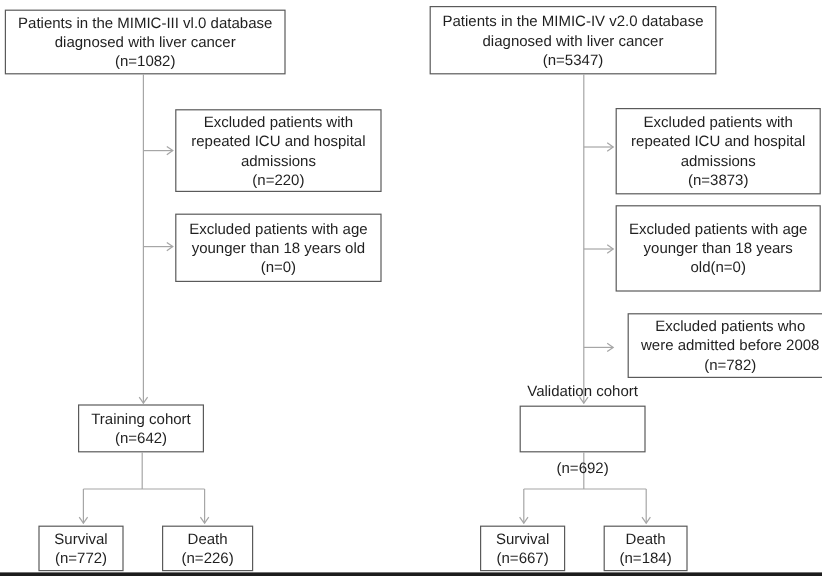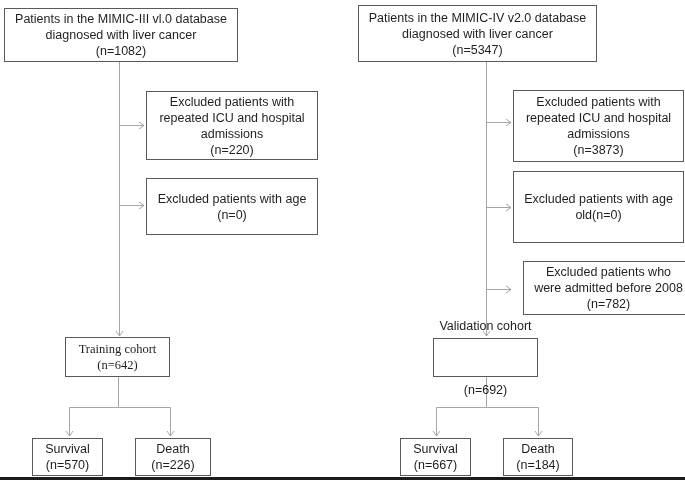--- a/index.html
+++ b/index.html
@@ -44,21 +44,21 @@
     text-align: center;
     font-size: 12.5px;
     line-height: 16px;
   }
   .ln { white-space: nowrap; }
 
   
   .b-l-source { left: 4px;   top: 8px;   width: 234px; height: 54px; }
   .b-l-excl1  { left: 146px; top: 91px;  width: 172px; height: 69px; }
   .b-l-excl2  { left: 146px; top: 178px; width: 172px; height: 57px; }
-  .b-l-cohort { left: 65px;  top: 337px; width: 105px; height: 40px; font-family: Liberation Serif, serif; }
+  .b-l-cohort { left: 65px;  top: 337px; width: 105px; height: 40px; }
   .b-l-surv   { left: 32px;  top: 438px; width: 71px;  height: 38px; }
   .b-l-death  { left: 135px; top: 438px; width: 76px;  height: 38px; }
 
   
   .b-r-source { left: 358px; top: 5px;   width: 239px; height: 57px; }
   .b-r-excl1  { left: 513px; top: 90px;  width: 171px; height: 72px; }
   .b-r-excl2  { left: 513px; top: 171px; width: 171px; height: 72px; }
   .b-r-excl3  { left: 523px; top: 261px; width: 171px; height: 54px; }
   .b-r-cohort { left: 433px; top: 338px; width: 105px; height: 39px; gap: 48px; }
   .b-r-surv   { left: 400px; top: 438px; width: 71px;  height: 38px; }
@@ -137,31 +137,32 @@
 
   <div class="box b-l-excl1">
     <div class="ln">Excluded patients with</div>
     <div class="ln">repeated ICU and hospital</div>
     <div class="ln">admissions</div>
     <div class="ln">(n=220)</div>
   </div>
 
   <div class="box b-l-excl2">
     <div class="ln">Excluded patients with age</div>
+    <div class="ln">younger than 18 years old</div>
     <div class="ln">(n=0)</div>
   </div>
 
   <div class="box b-l-cohort">
     <div class="ln">Training cohort</div>
     <div class="ln">(n=642)</div>
   </div>
 
   <div class="box b-l-surv">
     <div class="ln">Survival</div>
-    <div class="ln">(n=570)</div>
+    <div class="ln">(n=772)</div>
   </div>
 
   <div class="box b-l-death">
     <div class="ln">Death</div>
     <div class="ln">(n=226)</div>
   </div>
 
   <div class="box b-r-source">
     <div class="ln">Patients in the MIMIC-IV v2.0 database</div>
     <div class="ln">diagnosed with liver cancer</div>
@@ -170,20 +171,21 @@
 
   <div class="box b-r-excl1">
     <div class="ln">Excluded patients with</div>
     <div class="ln">repeated ICU and hospital</div>
     <div class="ln">admissions</div>
     <div class="ln">(n=3873)</div>
   </div>
 
   <div class="box b-r-excl2">
     <div class="ln">Excluded patients with age</div>
+    <div class="ln">younger than 18 years</div>
     <div class="ln">old(n=0)</div>
   </div>
 
   <div class="box b-r-excl3">
     <div class="ln">Excluded patients who</div>
     <div class="ln">were admitted before 2008</div>
     <div class="ln">(n=782)</div>
   </div>
 
   <div class="box b-r-cohort">

